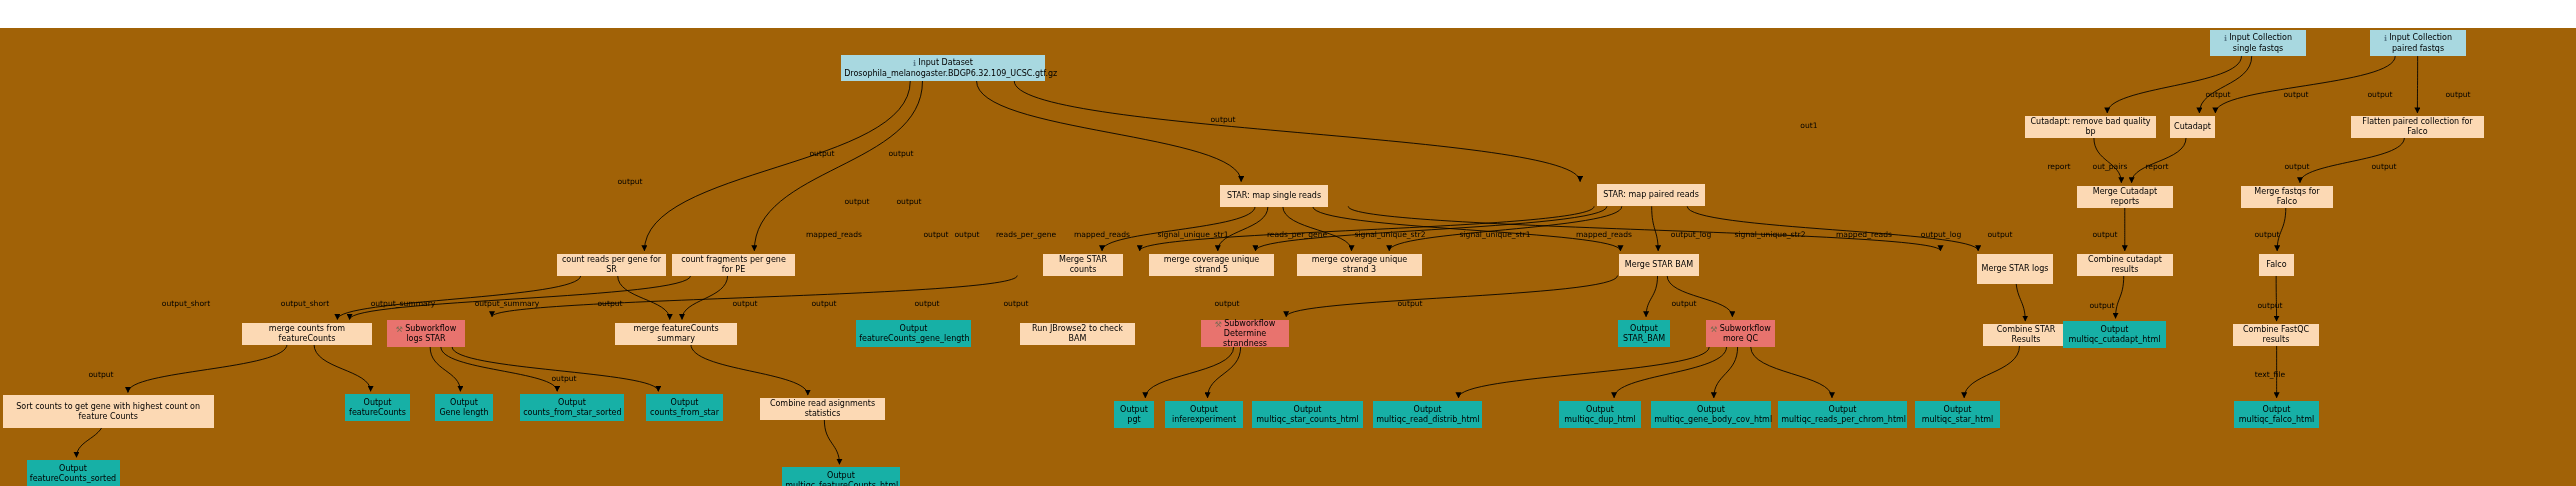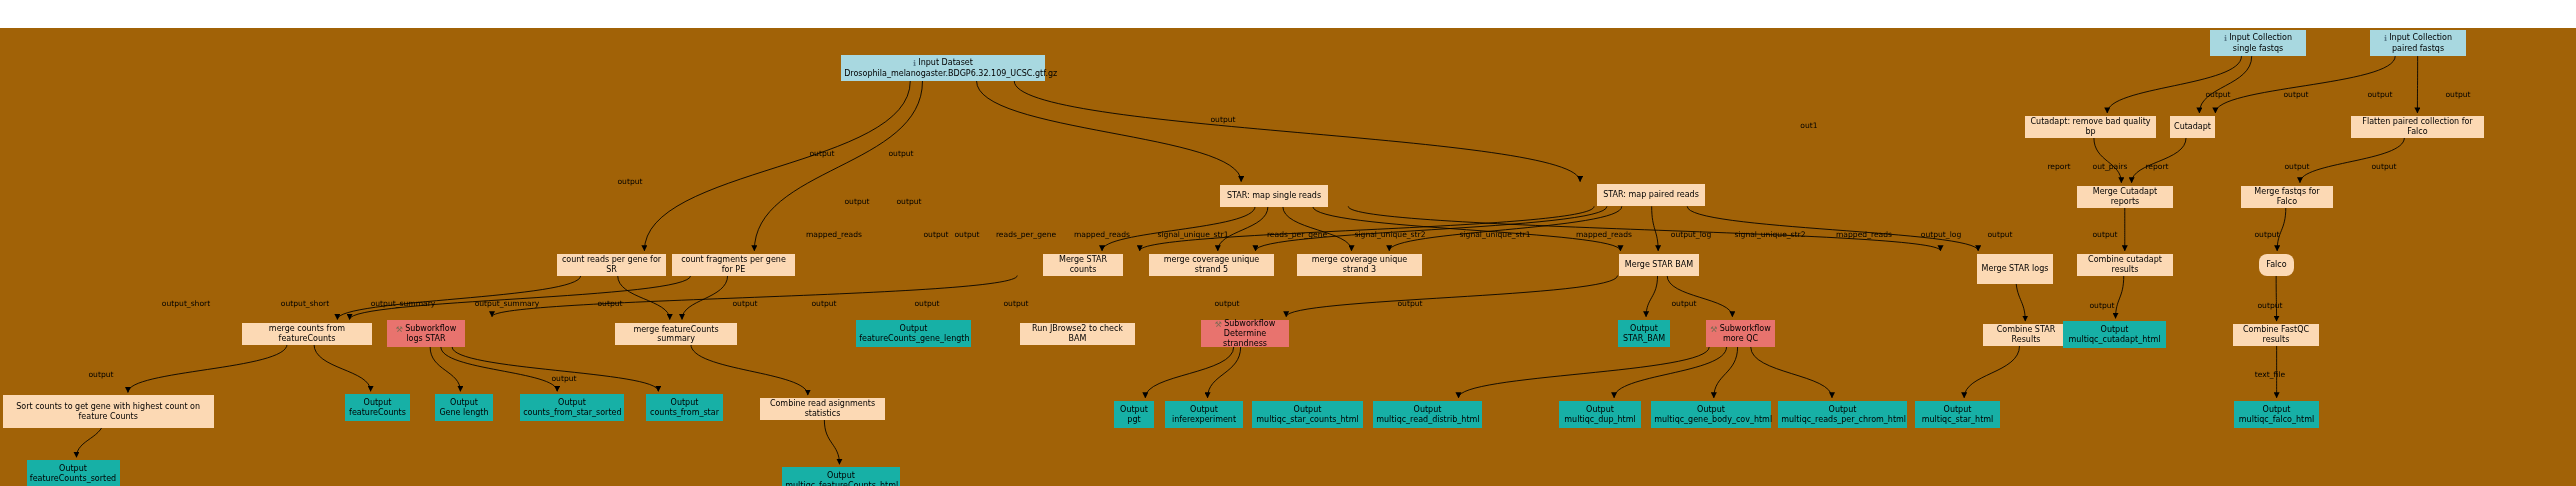--- a/index.html
+++ b/index.html
@@ -138,35 +138,35 @@
       <div class="node node-tool" style="left: 557px; top: 226px; width: 109px; height: 21.6px;"><span class="node-inner">count reads per gene for SR</span></div>
       <div class="node node-tool" style="left: 672px; top: 226px; width: 123px; height: 21.6px;"><span class="node-inner">count fragments per gene for PE</span></div>
       <div class="node node-tool" style="left: 1043px; top: 226px; width: 80px; height: 21.6px;"><span class="node-inner">Merge STAR counts</span></div>
       <div class="node node-tool" style="left: 1149px; top: 226px; width: 125px; height: 21.6px;"><span class="node-inner">merge coverage unique strand 5</span></div>
       <div class="node node-tool" style="left: 1297px; top: 226px; width: 125px; height: 21.6px;"><span class="node-inner">merge coverage unique strand 3</span></div>
       <div class="node node-tool" style="left: 1619px; top: 226px; width: 80px; height: 21.6px;"><span class="node-inner">Merge STAR BAM</span></div>
       <div class="node node-tool" style="left: 1977px; top: 226px; width: 76px; height: 30px;"><span class="node-inner">Merge STAR logs</span></div>
       <div class="node node-tool" style="left: 242px; top: 295px; width: 130px; height: 21.6px;"><span class="node-inner">merge counts from featureCounts</span></div>
       <div class="node node-subworkflow" style="left: 387px; top: 292px; width: 78px; height: 27px;"><span class="node-inner"><span class="node-icon" style="color: rgb(125, 106, 82);">⚒</span><span>Subworkflow
 logs STAR</span></span></div>
-      <div class="node node-tool" style="left: 615px; top: 295px; width: 122px; height: 21.6px; align-items: flex-end;"><span class="node-inner">merge featureCounts summary</span></div>
+      <div class="node node-tool" style="left: 615px; top: 295px; width: 122px; height: 21.6px;"><span class="node-inner">merge featureCounts summary</span></div>
       <div class="node node-output" style="left: 856px; top: 292px; width: 115px; height: 27px;"><span class="node-inner">Output
 featureCounts_gene_length</span></div>
       <div class="node node-tool" style="left: 1020px; top: 295px; width: 115px; height: 21.6px;"><span class="node-inner">Run JBrowse2 to check BAM</span></div>
       <div class="node node-subworkflow" style="left: 1201px; top: 292px; width: 88px; height: 27px;"><span class="node-inner"><span class="node-icon" style="color: rgb(125, 106, 82);">⚒</span><span>Subworkflow
 Determine strandness</span></span></div>
       <div class="node node-output" style="left: 1618px; top: 292px; width: 52px; height: 27px;"><span class="node-inner">Output
 STAR_BAM</span></div>
       <div class="node node-subworkflow" style="left: 1706px; top: 292px; width: 69px; height: 27px;"><span class="node-inner"><span class="node-icon" style="color: rgb(125, 106, 82);">⚒</span><span>Subworkflow
 more QC</span></span></div>
       <div class="node node-tool" style="left: 1983px; top: 296px; width: 86px; height: 21.6px;"><span class="node-inner">Combine STAR Results</span></div>
       <div class="node node-output" style="left: 2063px; top: 293px; width: 103px; height: 27px;"><span class="node-inner">Output
 multiqc_cutadapt_html</span></div>
       <div class="node node-tool" style="left: 2233px; top: 296px; width: 86px; height: 21.6px;"><span class="node-inner">Combine FastQC results</span></div>
-      <div class="node node-tool" style="left: 2259px; top: 226px; width: 35px; height: 21.6px; border-radius: 8px;"><span class="node-inner">Falco</span></div>
+      <div class="node node-tool" style="left: 2259px; top: 226px; width: 35px; height: 21.6px;"><span class="node-inner">Falco</span></div>
       <div class="node node-output" style="left: 2063px; top: 293px; width: 103px; height: 27px;"><span class="node-inner">Output
 multiqc_cutadapt_html</span></div>
       <div class="node node-tool" style="left: 2.7px; top: 367px; width: 211px; height: 33px;"><span class="node-inner">Sort counts to get gene with highest count on feature Counts</span></div>
       <div class="node node-output" style="left: 345px; top: 366px; width: 65px; height: 27px;"><span class="node-inner">Output
 featureCounts</span></div>
       <div class="node node-output" style="left: 435px; top: 366px; width: 58px; height: 27px;"><span class="node-inner">Output
 Gene length</span></div>
       <div class="node node-output" style="left: 520px; top: 366px; width: 104px; height: 27px;"><span class="node-inner">Output
 counts_from_star_sorted</span></div>
       <div class="node node-output" style="left: 646px; top: 366px; width: 77px; height: 27px;"><span class="node-inner">Output

